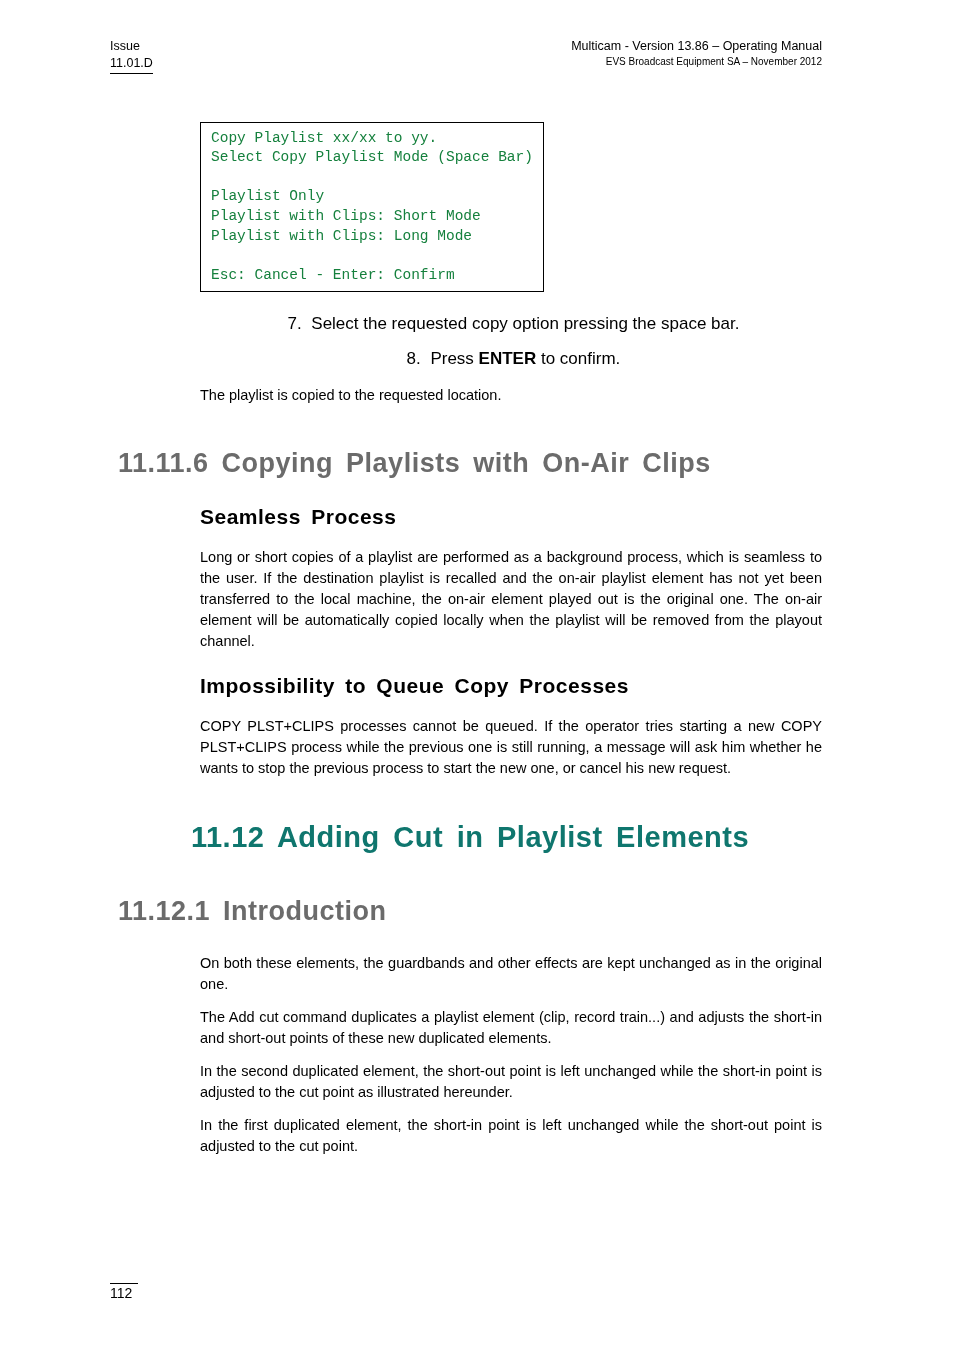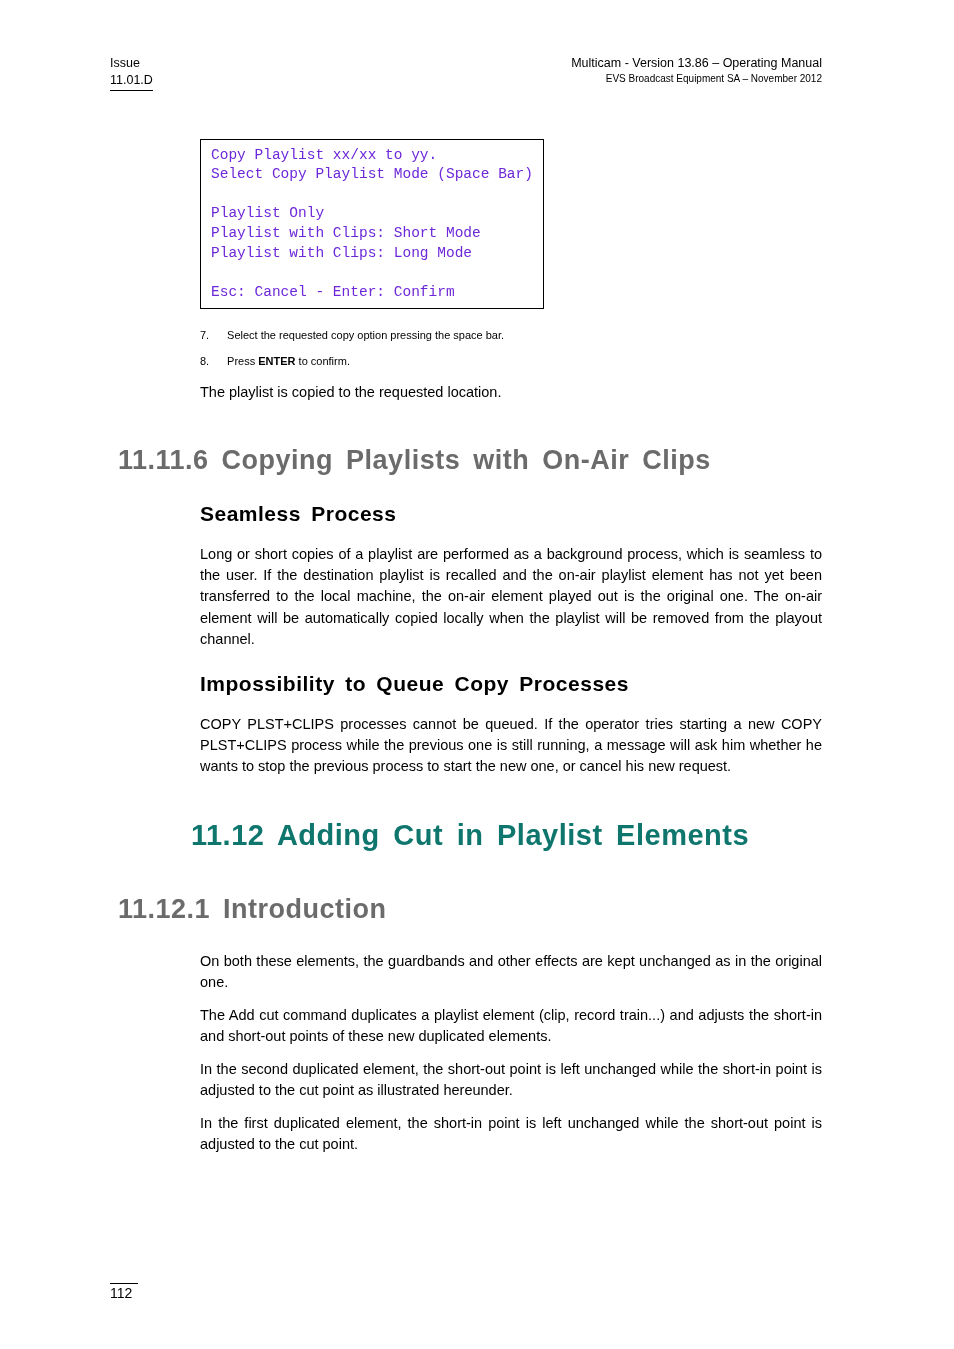--- a/index.html
+++ b/index.html
@@ -7,21 +7,21 @@
     padding: 0;
     background: #ffffff;
     font-family: Arial, Helvetica, sans-serif;
     color: #000000;
     width: 954px;
   }
   .page {
     box-sizing: border-box;
     width: 922px;
     min-height: 1349px;
-    padding: 55px 100px 40px 110px;
+    padding: 38px 100px 40px 110px;
     position: relative;
   }
   .header {
     display: flex;
     justify-content: space-between;
     align-items: flex-start;
     margin-bottom: 48px;
   }
   .header-left {
     font-size: 12.5px;
@@ -43,27 +43,28 @@
     margin-right: 0;
   }
   .code-box {
     border: 1px solid #000;
     padding: 6px 10px;
     font-family: "Courier New", Courier, monospace;
     font-size: 14.5px;
     line-height: 1.35;
     white-space: pre;
     display: inline-block;
-    color: #6d28d9;
+    color: #15803d;
     margin-bottom: 10px;
   }
   .ol {
-    font-size: 11px;
+    font-size: 17px;
     margin: 8px 0 6px 0;
     line-height: 1.6;
+    text-align: center;
   }
   .ol .num {
     display: inline-block;
     width: 24px;
   }
   .body-p {
     font-size: 14.5px;
     line-height: 1.45;
     margin: 12px 0;
     text-align: justify;

